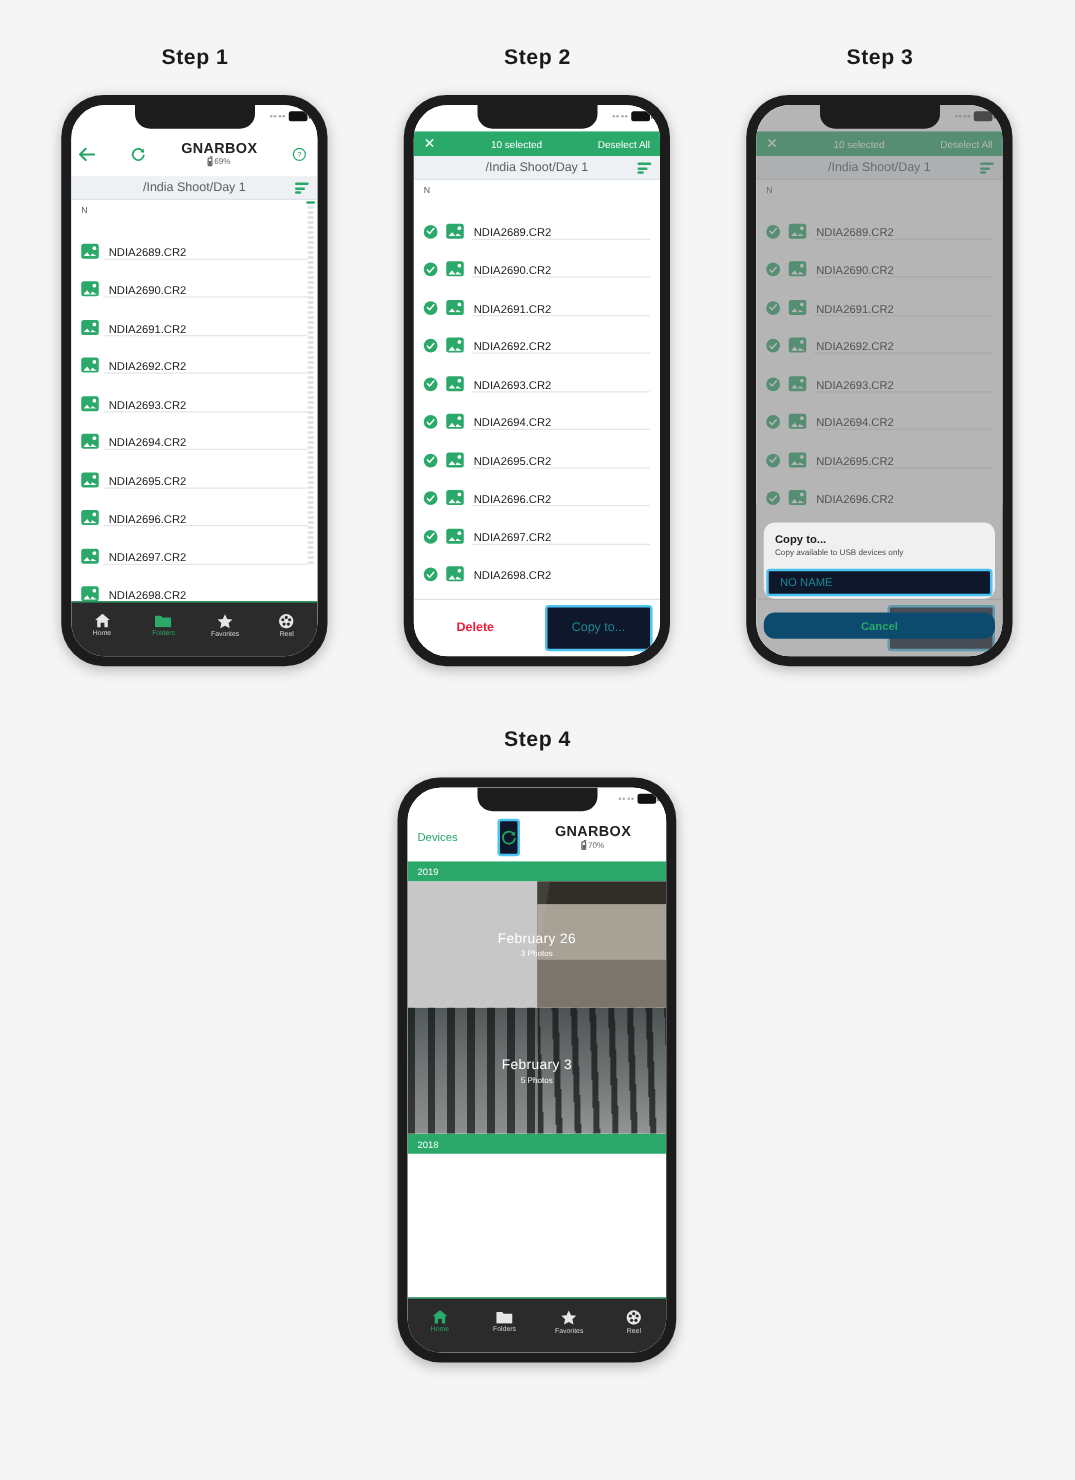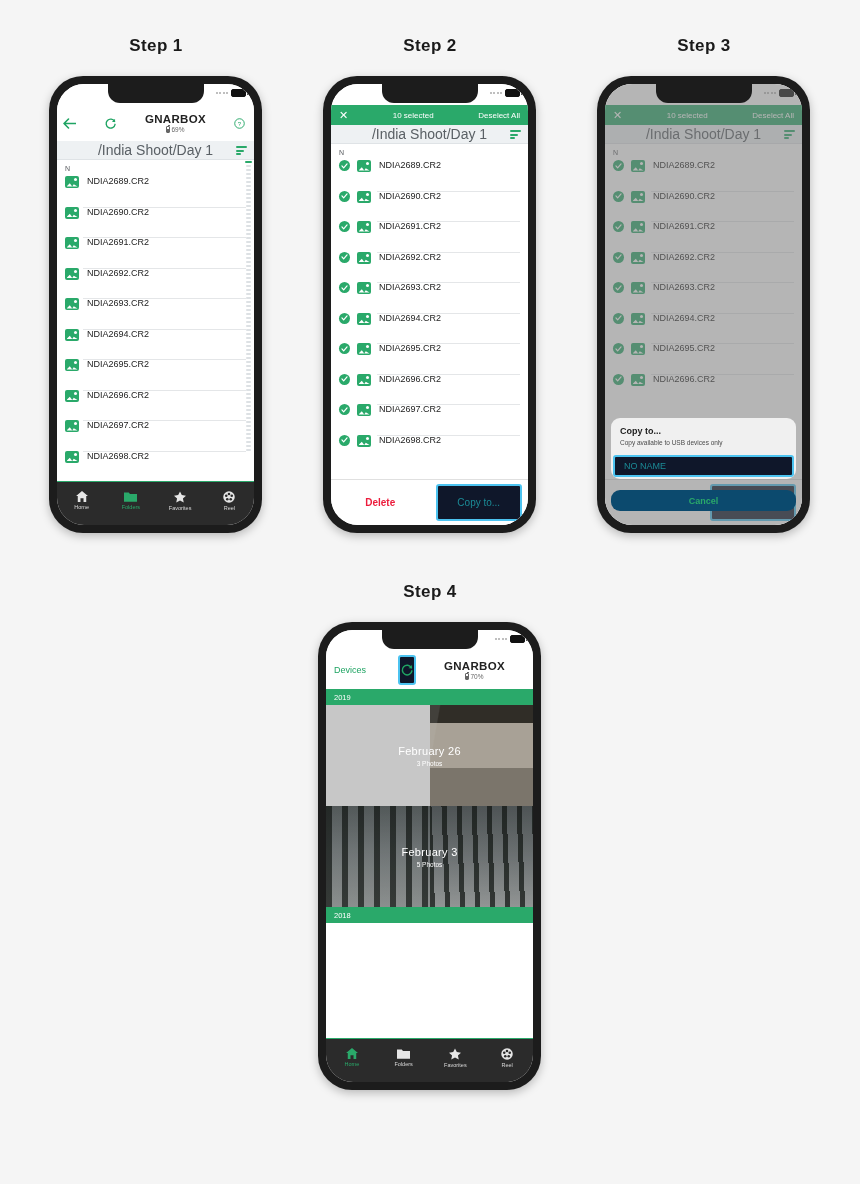--- a/index.html
+++ b/index.html
@@ -125,32 +125,32 @@
   .sel-header .deselect { font-size: 8px; }
 
   
   .pathbar {
     height: 19px;
     background: #eef1f3;
     border-bottom: 1px solid #dfe3e6;
     display:flex; align-items:center; justify-content:center;
     position: relative;
   }
-  .pathbar .path { font-size: 14px; color: #5a6065; }
+  .pathbar .path { font-size: 10px; color: #5a6065; }
   .sort-icon { position:absolute; right:7px; top:5px; }
   .sort-icon i { display:block; background:#2aa96a; height:2px; border-radius:1px; margin-bottom:1.5px; }
   .sort-icon i:nth-child(1){width:11px;}
   .sort-icon i:nth-child(2){width:8px;}
   .sort-icon i:nth-child(3){width:5px;}
 
   
   .list { position: relative; background:#fff; }
   .section-letter { font-size:7px; color:#55595d; padding:5px 0 4px 8px; }
   .file-row {
-    display:flex; align-items:flex-start;
+    display:flex; align-items:flex-end;
     height: 30.5px;
     padding-left: 8px;
     position: relative;
   }
   .file-row + .file-row:before {
     content:''; position:absolute; left:26px; right:8px; top:0;
     height:1px; background:#e4e6e8;
   }
   .file-row.checked + .file-row.checked:before { left:46px; }
   .check {

